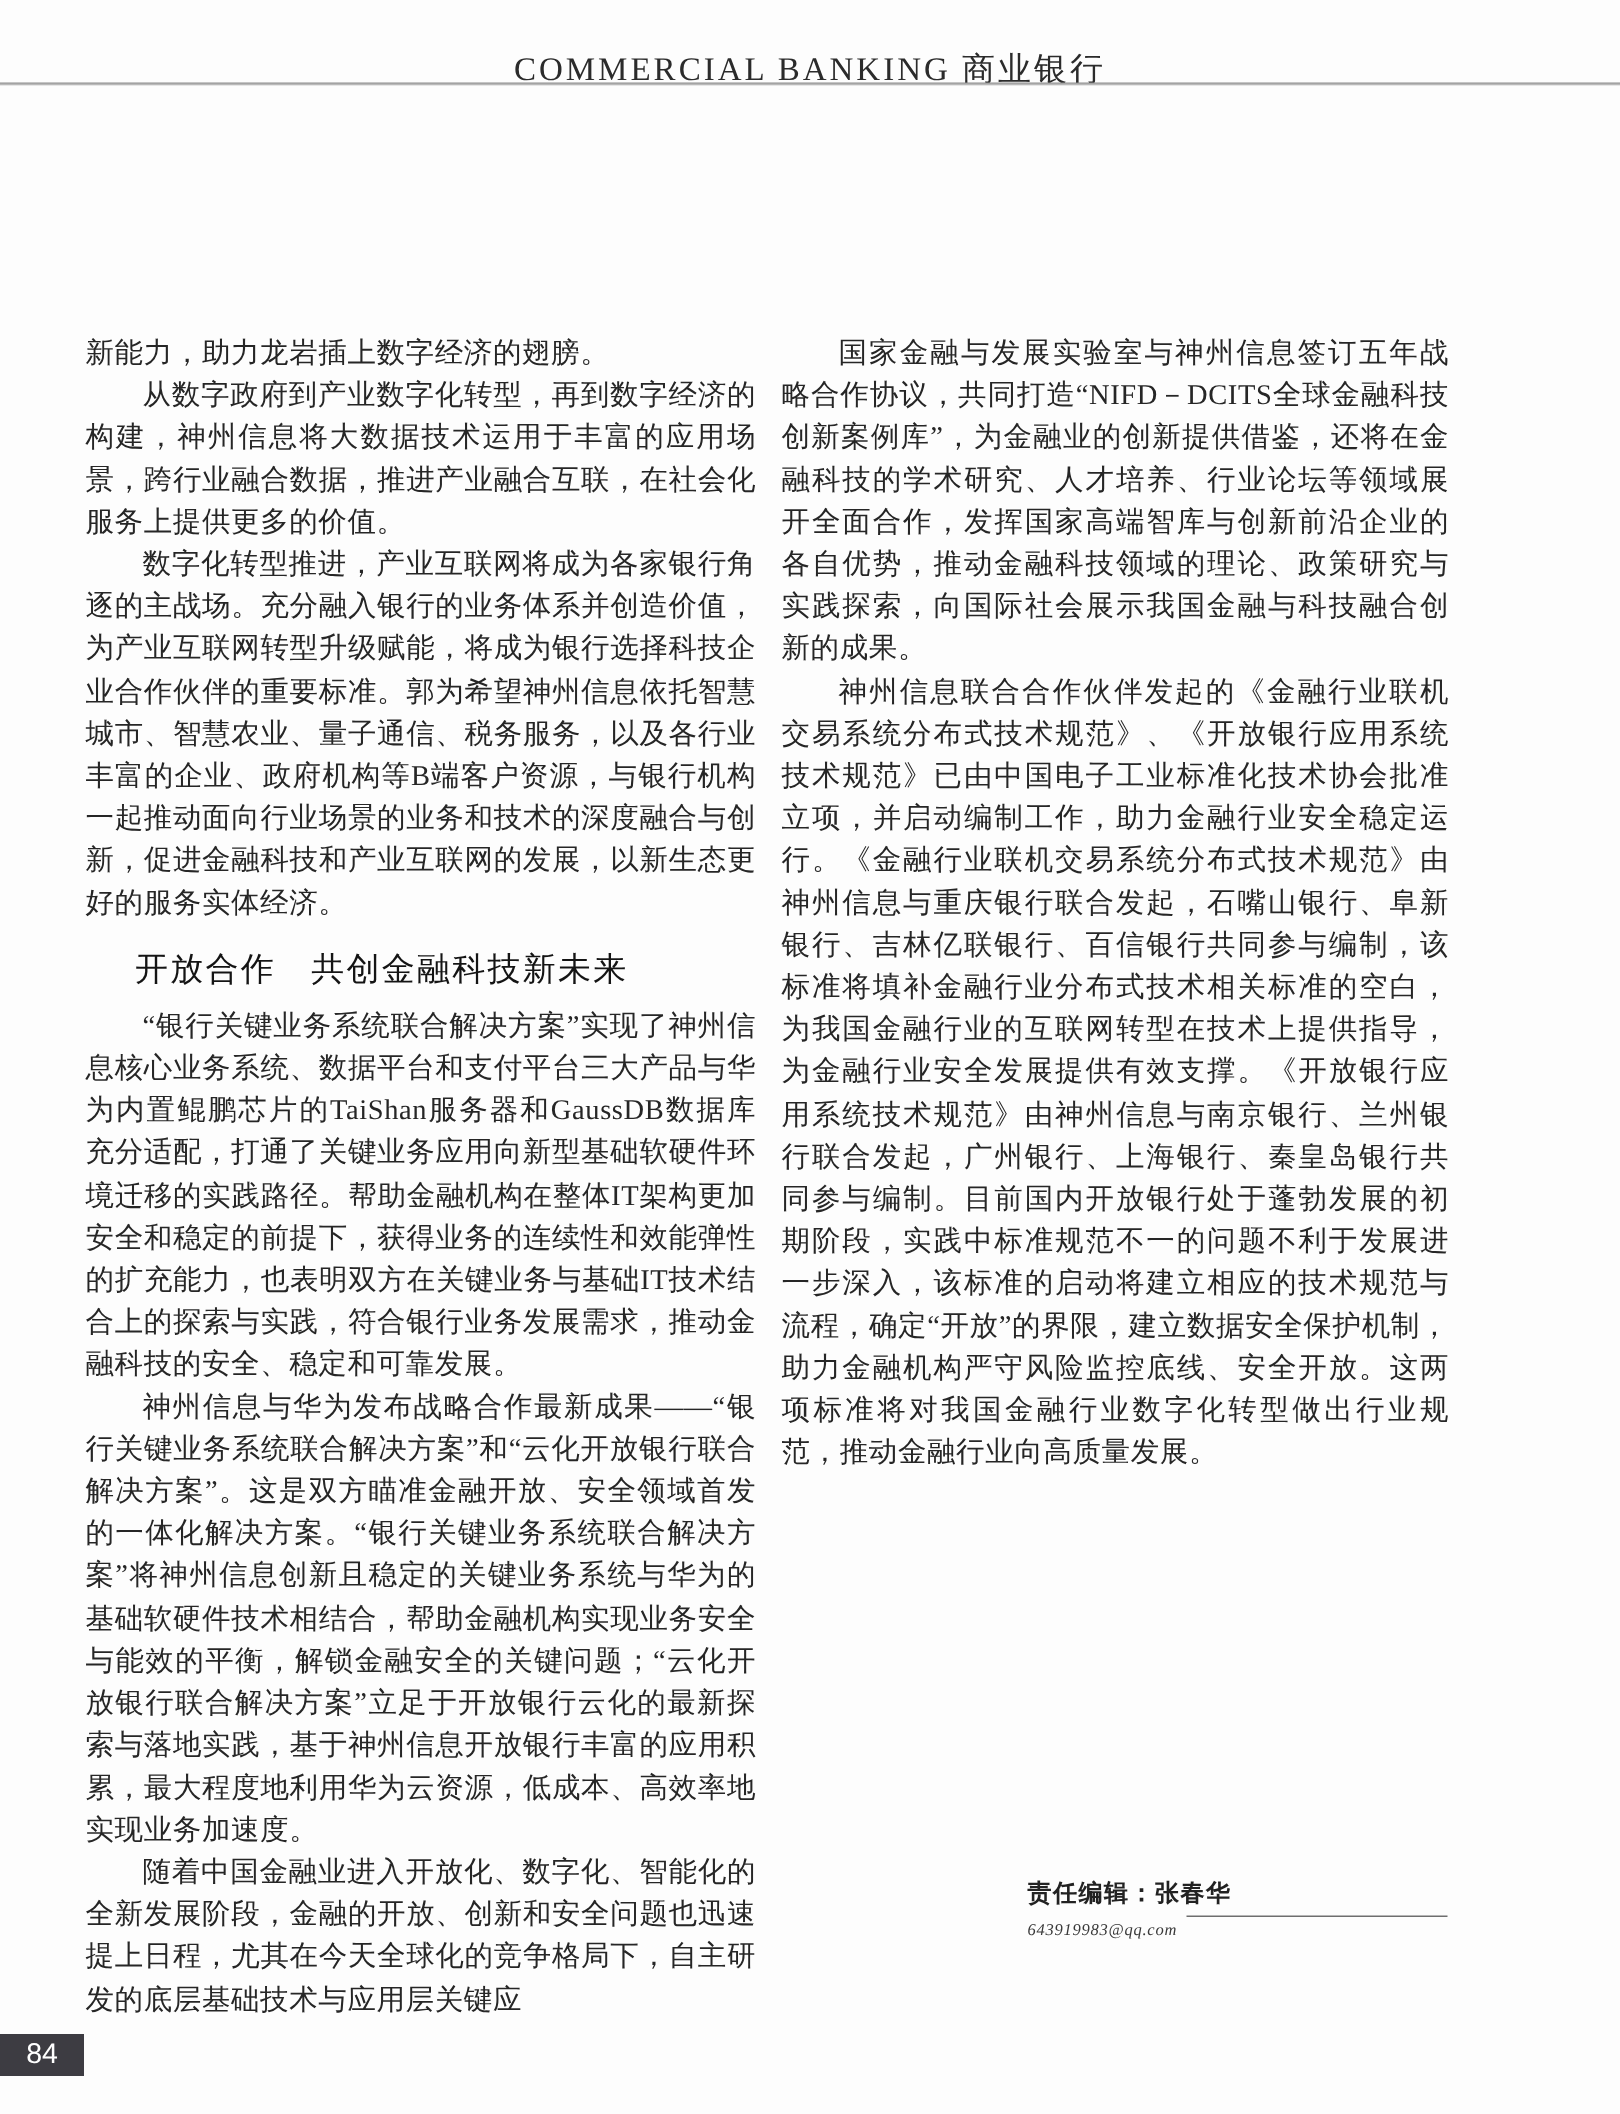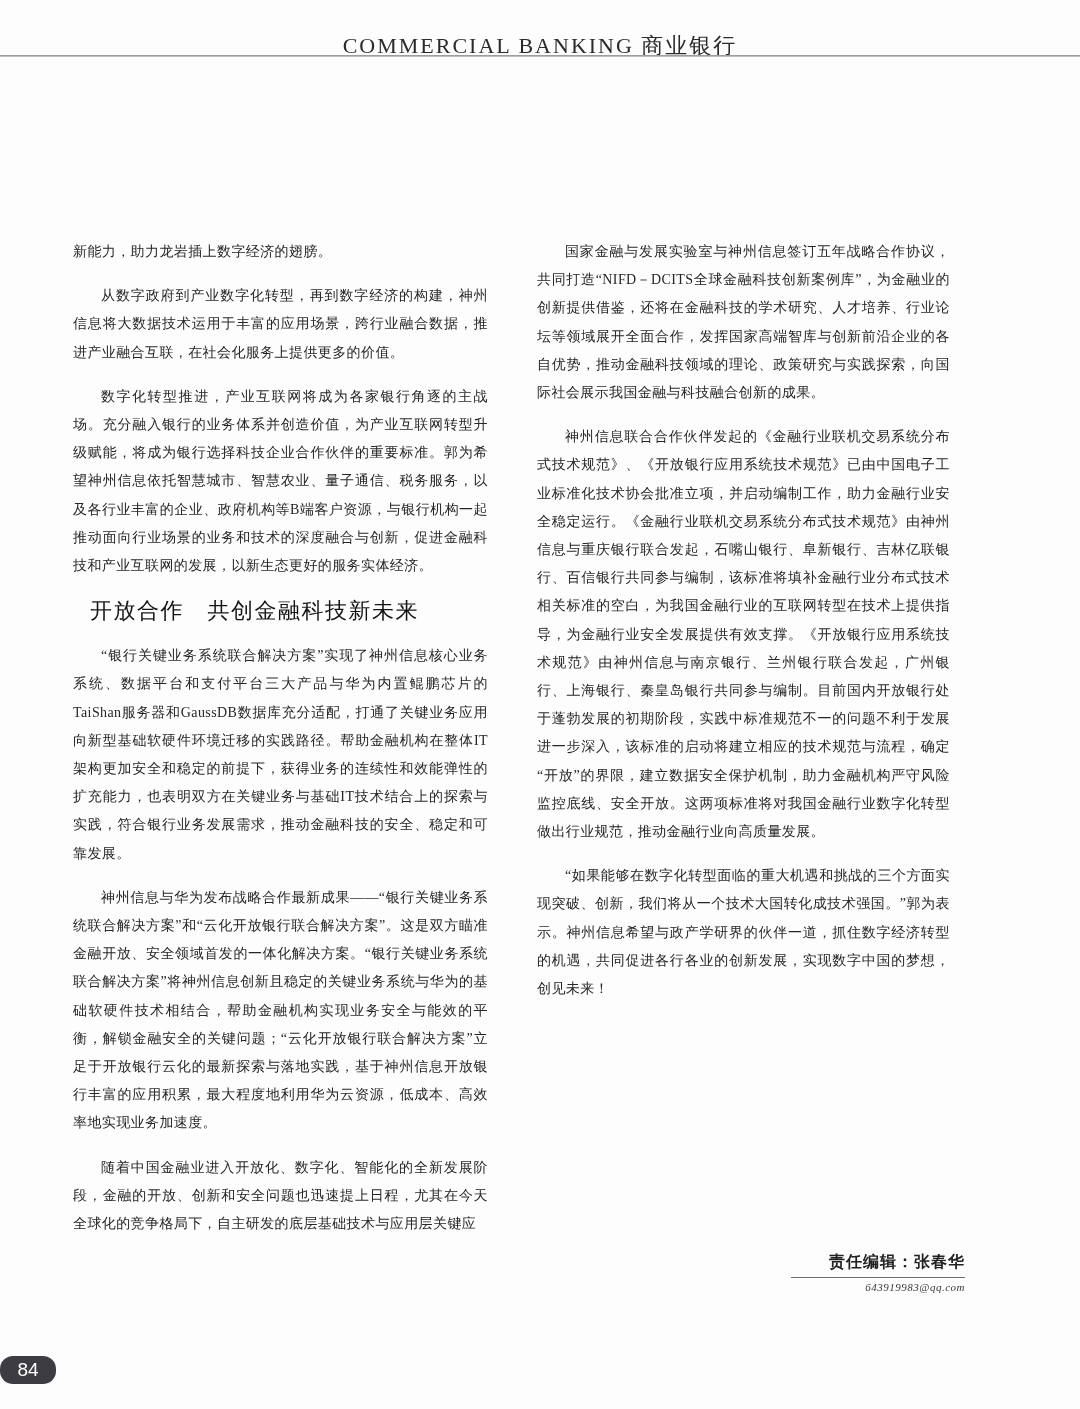--- a/index.html
+++ b/index.html
@@ -36,22 +36,22 @@
 
   
   .column {
     position: absolute;
     top: 222px;
   }
   .column.left  { left: 57px;  width: 447px; }
   .column.right { left: 521px; width: 445px; }
 
   .column p {
-    margin: 16px;
-    font-size: 14px;
+    margin: 0;
+    font-size: 19px;
     line-height: 28.2px;
     text-align: justify;
     text-justify: inter-character;
     text-indent: 2em;
     letter-spacing: 0.4px;
   }
   .column p.continuation { text-indent: 0; }
 
   .section-heading {
     font-size: 22px;
@@ -62,21 +62,20 @@
     letter-spacing: 1.5px;
     font-family: "Liberation Serif", "DejaVu Serif", serif;
   }
 
   
   .editor-block {
     position: absolute;
     top: 1252px;
     right: 115px;
     width: 280px;
-    text-align: right;
   }
   .editor-name {
     font-size: 16px;
     font-weight: bold;
     letter-spacing: 1px;
     color: #222;
   }
   .editor-rule {
     width: 174px;
     height: 0;
@@ -97,21 +96,20 @@
     top: 1356px;
     width: 56px;
     height: 28px;
     background: #3d3c42;
     color: #ffffff;
     display: flex;
     align-items: center;
     justify-content: center;
     font-size: 19px;
     font-family: "Liberation Sans", "DejaVu Sans", sans-serif;
-    border-radius: 13px;
   }
 </style>
 </head>
 <body>
 
 <div class="header-title">COMMERCIAL BANKING 商业银行</div>
 <div class="header-rule"></div>
 
 <main>
   <section class="column left">
@@ -120,21 +118,20 @@
     <p>数字化转型推进，产业互联网将成为各家银行角逐的主战场。充分融入银行的业务体系并创造价值，为产业互联网转型升级赋能，将成为银行选择科技企业合作伙伴的重要标准。郭为希望神州信息依托智慧城市、智慧农业、量子通信、税务服务，以及各行业丰富的企业、政府机构等B端客户资源，与银行机构一起推动面向行业场景的业务和技术的深度融合与创新，促进金融科技和产业互联网的发展，以新生态更好的服务实体经济。</p>
     <h2 class="section-heading">开放合作　共创金融科技新未来</h2>
     <p>“银行关键业务系统联合解决方案”实现了神州信息核心业务系统、数据平台和支付平台三大产品与华为内置鲲鹏芯片的TaiShan服务器和GaussDB数据库充分适配，打通了关键业务应用向新型基础软硬件环境迁移的实践路径。帮助金融机构在整体IT架构更加安全和稳定的前提下，获得业务的连续性和效能弹性的扩充能力，也表明双方在关键业务与基础IT技术结合上的探索与实践，符合银行业务发展需求，推动金融科技的安全、稳定和可靠发展。</p>
     <p>神州信息与华为发布战略合作最新成果——“银行关键业务系统联合解决方案”和“云化开放银行联合解决方案”。这是双方瞄准金融开放、安全领域首发的一体化解决方案。“银行关键业务系统联合解决方案”将神州信息创新且稳定的关键业务系统与华为的基础软硬件技术相结合，帮助金融机构实现业务安全与能效的平衡，解锁金融安全的关键问题；“云化开放银行联合解决方案”立足于开放银行云化的最新探索与落地实践，基于神州信息开放银行丰富的应用积累，最大程度地利用华为云资源，低成本、高效率地实现业务加速度。</p>
     <p>随着中国金融业进入开放化、数字化、智能化的全新发展阶段，金融的开放、创新和安全问题也迅速提上日程，尤其在今天全球化的竞争格局下，自主研发的底层基础技术与应用层关键应</p>
   </section>
 
   <section class="column right">
     <p>国家金融与发展实验室与神州信息签订五年战略合作协议，共同打造“NIFD－DCITS全球金融科技创新案例库”，为金融业的创新提供借鉴，还将在金融科技的学术研究、人才培养、行业论坛等领域展开全面合作，发挥国家高端智库与创新前沿企业的各自优势，推动金融科技领域的理论、政策研究与实践探索，向国际社会展示我国金融与科技融合创新的成果。</p>
     <p>神州信息联合合作伙伴发起的《金融行业联机交易系统分布式技术规范》、《开放银行应用系统技术规范》已由中国电子工业标准化技术协会批准立项，并启动编制工作，助力金融行业安全稳定运行。《金融行业联机交易系统分布式技术规范》由神州信息与重庆银行联合发起，石嘴山银行、阜新银行、吉林亿联银行、百信银行共同参与编制，该标准将填补金融行业分布式技术相关标准的空白，为我国金融行业的互联网转型在技术上提供指导，为金融行业安全发展提供有效支撑。《开放银行应用系统技术规范》由神州信息与南京银行、兰州银行联合发起，广州银行、上海银行、秦皇岛银行共同参与编制。目前国内开放银行处于蓬勃发展的初期阶段，实践中标准规范不一的问题不利于发展进一步深入，该标准的启动将建立相应的技术规范与流程，确定“开放”的界限，建立数据安全保护机制，助力金融机构严守风险监控底线、安全开放。这两项标准将对我国金融行业数字化转型做出行业规范，推动金融行业向高质量发展。</p>
-    <p>“如果能够在数字化转型面临的重大机遇和挑战的三个方面实现突破、创新，我们将从一个技术大国转化成技术强国。”郭为表示。神州信息希望与政产学研界的伙伴一道，抓住数字经济转型的机遇，共同促进各行各业的创新发展，实现数字中国的梦想，创见未来！</p>
   </section>
 </main>
 
 <div class="editor-block">
   <div class="editor-name">责任编辑：张春华</div>
   <div class="editor-rule"></div>
   <div class="editor-email">643919983@qq.com</div>
 </div>
 
 <div class="page-badge">

